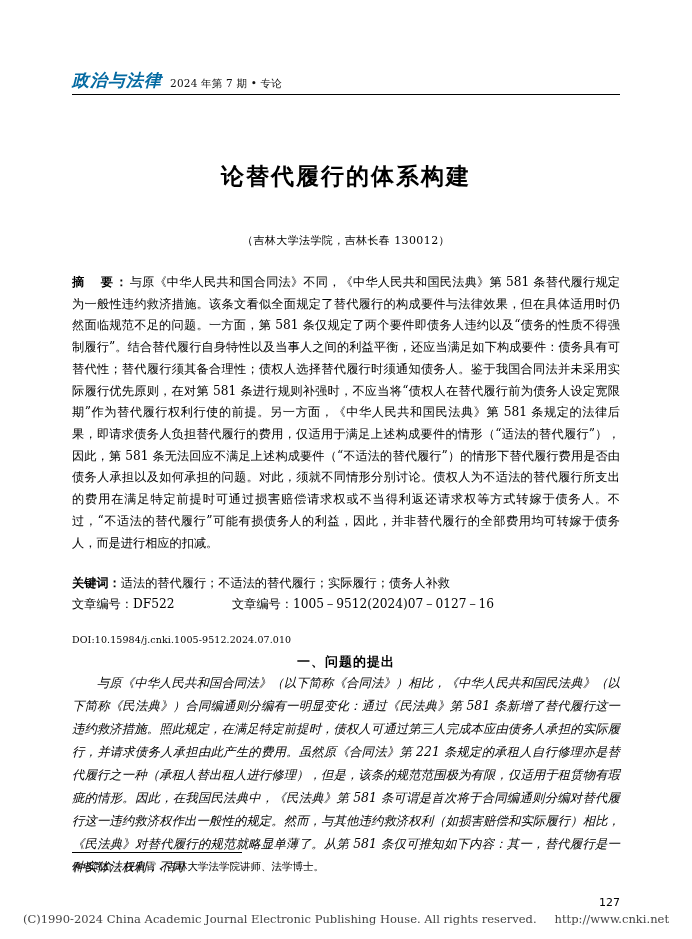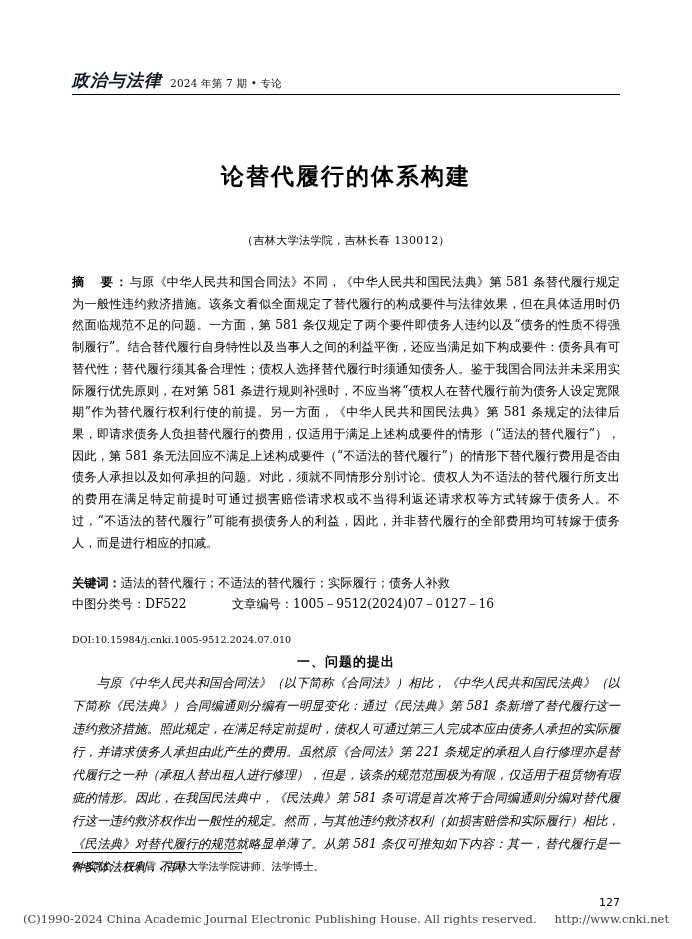--- a/index.html
+++ b/index.html
@@ -33,21 +33,21 @@
     align-items: flex-end;
     gap: 8px;
   }
   .journal-name {
     font-family: "DejaVu Serif", "Liberation Serif", serif;
     font-weight: bold;
     font-style: italic;
     font-size: 17px;
     letter-spacing: 1px;
     line-height: 1;
-    color: #0f172a;
+    color: #0369a1;
   }
   .runhead-meta {
     font-size: 10.5px;
     line-height: 1;
     padding-bottom: 1px;
     color: #111;
     letter-spacing: .2px;
   }
   .runhead-rule {
     position: absolute;
@@ -222,21 +222,21 @@
 
   <div class="abstract">
     <span class="lead">摘　要：</span><span>与原《中华人民共和国合同法》不同，《中华人民共和国民法典》第 581 条替代履行规定为一般性违约救济措施。该条文看似全面规定了替代履行的构成要件与法律效果，但在具体适用时仍然面临规范不足的问题。一方面，第 581 条仅规定了两个要件即债务人违约以及“债务的性质不得强制履行”。结合替代履行自身特性以及当事人之间的利益平衡，还应当满足如下构成要件：债务具有可替代性；替代履行须其备合理性；债权人选择替代履行时须通知债务人。鉴于我国合同法并未采用实际履行优先原则，在对第 581 条进行规则补强时，不应当将“债权人在替代履行前为债务人设定宽限期”作为替代履行权利行使的前提。另一方面，《中华人民共和国民法典》第 581 条规定的法律后果，即请求债务人负担替代履行的费用，仅适用于满足上述构成要件的情形（“适法的替代履行”），因此，第 581 条无法回应不满足上述构成要件（“不适法的替代履行”）的情形下替代履行费用是否由债务人承担以及如何承担的问题。对此，须就不同情形分别讨论。债权人为不适法的替代履行所支出的费用在满足特定前提时可通过损害赔偿请求权或不当得利返还请求权等方式转嫁于债务人。不过，“不适法的替代履行”可能有损债务人的利益，因此，并非替代履行的全部费用均可转嫁于债务人，而是进行相应的扣减。</span>
   </div>
 
   <div class="keywords">
     <span class="lead">关键词：</span><span>适法的替代履行；不适法的替代履行；实际履行；债务人补救</span>
   </div>
 
   <div class="clsline">
-    <span class="c1">中图分类号：DF522</span>
+    <span class="c1">文章编号：DF522</span>
     <span class="c3">文章编号：1005－9512(2024)07－0127－16</span>
   </div>
 
   <div class="doiline">DOI:10.15984/j.cnki.1005-9512.2024.07.010</div>
 
   <h2 class="section-head">一、问题的提出</h2>
 
   <div class="body-text">
     <p>与原《中华人民共和国合同法》（以下简称《合同法》）相比，《中华人民共和国民法典》（以下简称《民法典》）合同编通则分编有一明显变化：通过《民法典》第 581 条新增了替代履行这一违约救济措施。照此规定，在满足特定前提时，债权人可通过第三人完成本应由债务人承担的实际履行，并请求债务人承担由此产生的费用。虽然原《合同法》第 221 条规定的承租人自行修理亦是替代履行之一种（承租人替出租人进行修理），但是，该条的规范范围极为有限，仅适用于租赁物有瑕疵的情形。因此，在我国民法典中，《民法典》第 581 条可谓是首次将于合同编通则分编对替代履行这一违约救济权作出一般性的规定。然而，与其他违约救济权利（如损害赔偿和实际履行）相比，《民法典》对替代履行的规范就略显单薄了。从第 581 条仅可推知如下内容：其一，替代履行是一种实体法权利，不同</p>
   </div>

